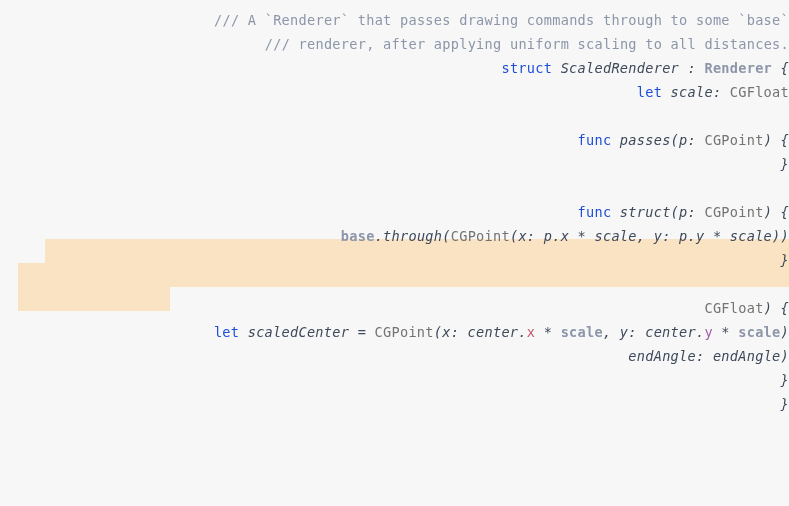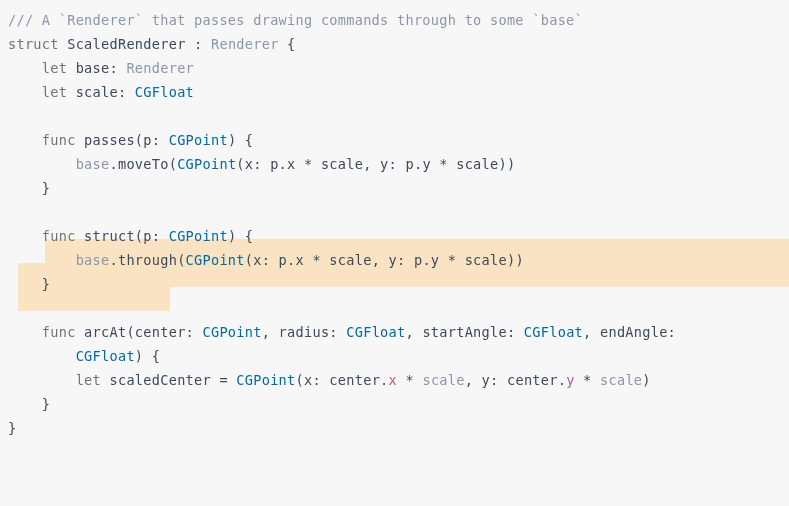--- a/index.html
+++ b/index.html
@@ -47,58 +47,58 @@
   }
 
   .code-line {
     height: 24px;
     line-height: 24px;
     font-size: 13.6px;
     letter-spacing: 0.02em;
     white-space: pre;
     color: #3e4959;
     padding-left: 8px;
+    text-align: right;
   }
 
   .blank { height: 24px; }
 
   
   .cmt  { color: #8c96a8; }
-  .kw   { color: #737373; }
-  .type { color: #0369a1; }
-  .mute { color: #8c96a8; }
+  .kw   { color: #1d4ed8; }
+  .type { color: #737373; }
+  .mute { color: #8c96a8; font-weight: bold; }
   .prop-x { color: #c4576b; }
   .prop-y { color: #a05fa8; }
-  .plain { color: #3e4959; }
+  .plain { color: #3e4959; font-style: italic; }
 </style>
 </head>
 <body>
 
 <div id="code-viewer">
 
   <div id="highlight-layer">
       <div class="hl-band" style="left: 45px; top: 239px; width: 744px; height: 24px; background: rgb(250, 227, 195);"></div>
       <div class="hl-band" style="left: 18px; top: 263px; width: 771px; height: 24px; background: rgb(250, 227, 195);"></div>
       <div class="hl-band" style="left: 18px; top: 287px; width: 152px; height: 24px; background: rgb(250, 227, 195);"></div>
     </div>
 
   <div id="code-layer">
       <div class="code-line"><span class="cmt">/// A `Renderer` that passes drawing commands through to some `base`</span></div>
+      <div class="code-line"><span class="cmt">/// renderer, after applying uniform scaling to all distances.</span></div>
       <div class="code-line"><span class="kw">struct</span><span class="plain"> ScaledRenderer : </span><span class="mute">Renderer</span><span class="plain"> {</span></div>
-      <div class="code-line"><span class="plain">    </span><span class="kw">let</span><span class="plain"> base: </span><span class="mute">Renderer</span></div>
       <div class="code-line"><span class="plain">    </span><span class="kw">let</span><span class="plain"> scale: </span><span class="type">CGFloat</span></div>
       <div class="code-line blank"></div>
       <div class="code-line"><span class="plain">    </span><span class="kw">func</span><span class="plain"> passes(p: </span><span class="type">CGPoint</span><span class="plain">) {</span></div>
-      <div class="code-line"><span class="plain">        </span><span class="mute">base</span><span class="plain">.moveTo(</span><span class="type">CGPoint</span><span class="plain">(x: p.x * scale, y: p.y * scale))</span></div>
       <div class="code-line"><span class="plain">    }</span></div>
       <div class="code-line blank"></div>
       <div class="code-line"><span class="plain">    </span><span class="kw">func</span><span class="plain"> struct(p: </span><span class="type">CGPoint</span><span class="plain">) {</span></div>
       <div class="code-line"><span class="plain">        </span><span class="mute">base</span><span class="plain">.through(</span><span class="type">CGPoint</span><span class="plain">(x: p.x * scale, y: p.y * scale))</span></div>
       <div class="code-line"><span class="plain">    }</span></div>
       <div class="code-line blank"></div>
-      <div class="code-line"><span class="plain">    </span><span class="kw">func</span><span class="plain"> arcAt(center: </span><span class="type">CGPoint</span><span class="plain">, radius: </span><span class="type">CGFloat</span><span class="plain">, startAngle: </span><span class="type">CGFloat</span><span class="plain">, endAngle:</span></div>
       <div class="code-line"><span class="plain">        </span><span class="type">CGFloat</span><span class="plain">) {</span></div>
       <div class="code-line"><span class="plain">        </span><span class="kw">let</span><span class="plain"> scaledCenter = </span><span class="type">CGPoint</span><span class="plain">(x: center.</span><span class="prop-x">x</span><span class="plain"> * </span><span class="mute">scale</span><span class="plain">, y: center.</span><span class="prop-y">y</span><span class="plain"> * </span><span class="mute">scale</span><span class="plain">)</span></div>
+      <div class="code-line"><span class="plain">            endAngle: endAngle)</span></div>
       <div class="code-line"><span class="plain">    }</span></div>
       <div class="code-line"><span class="plain">}</span></div>
     </div>
 
 </div>
 
 </body></html>

